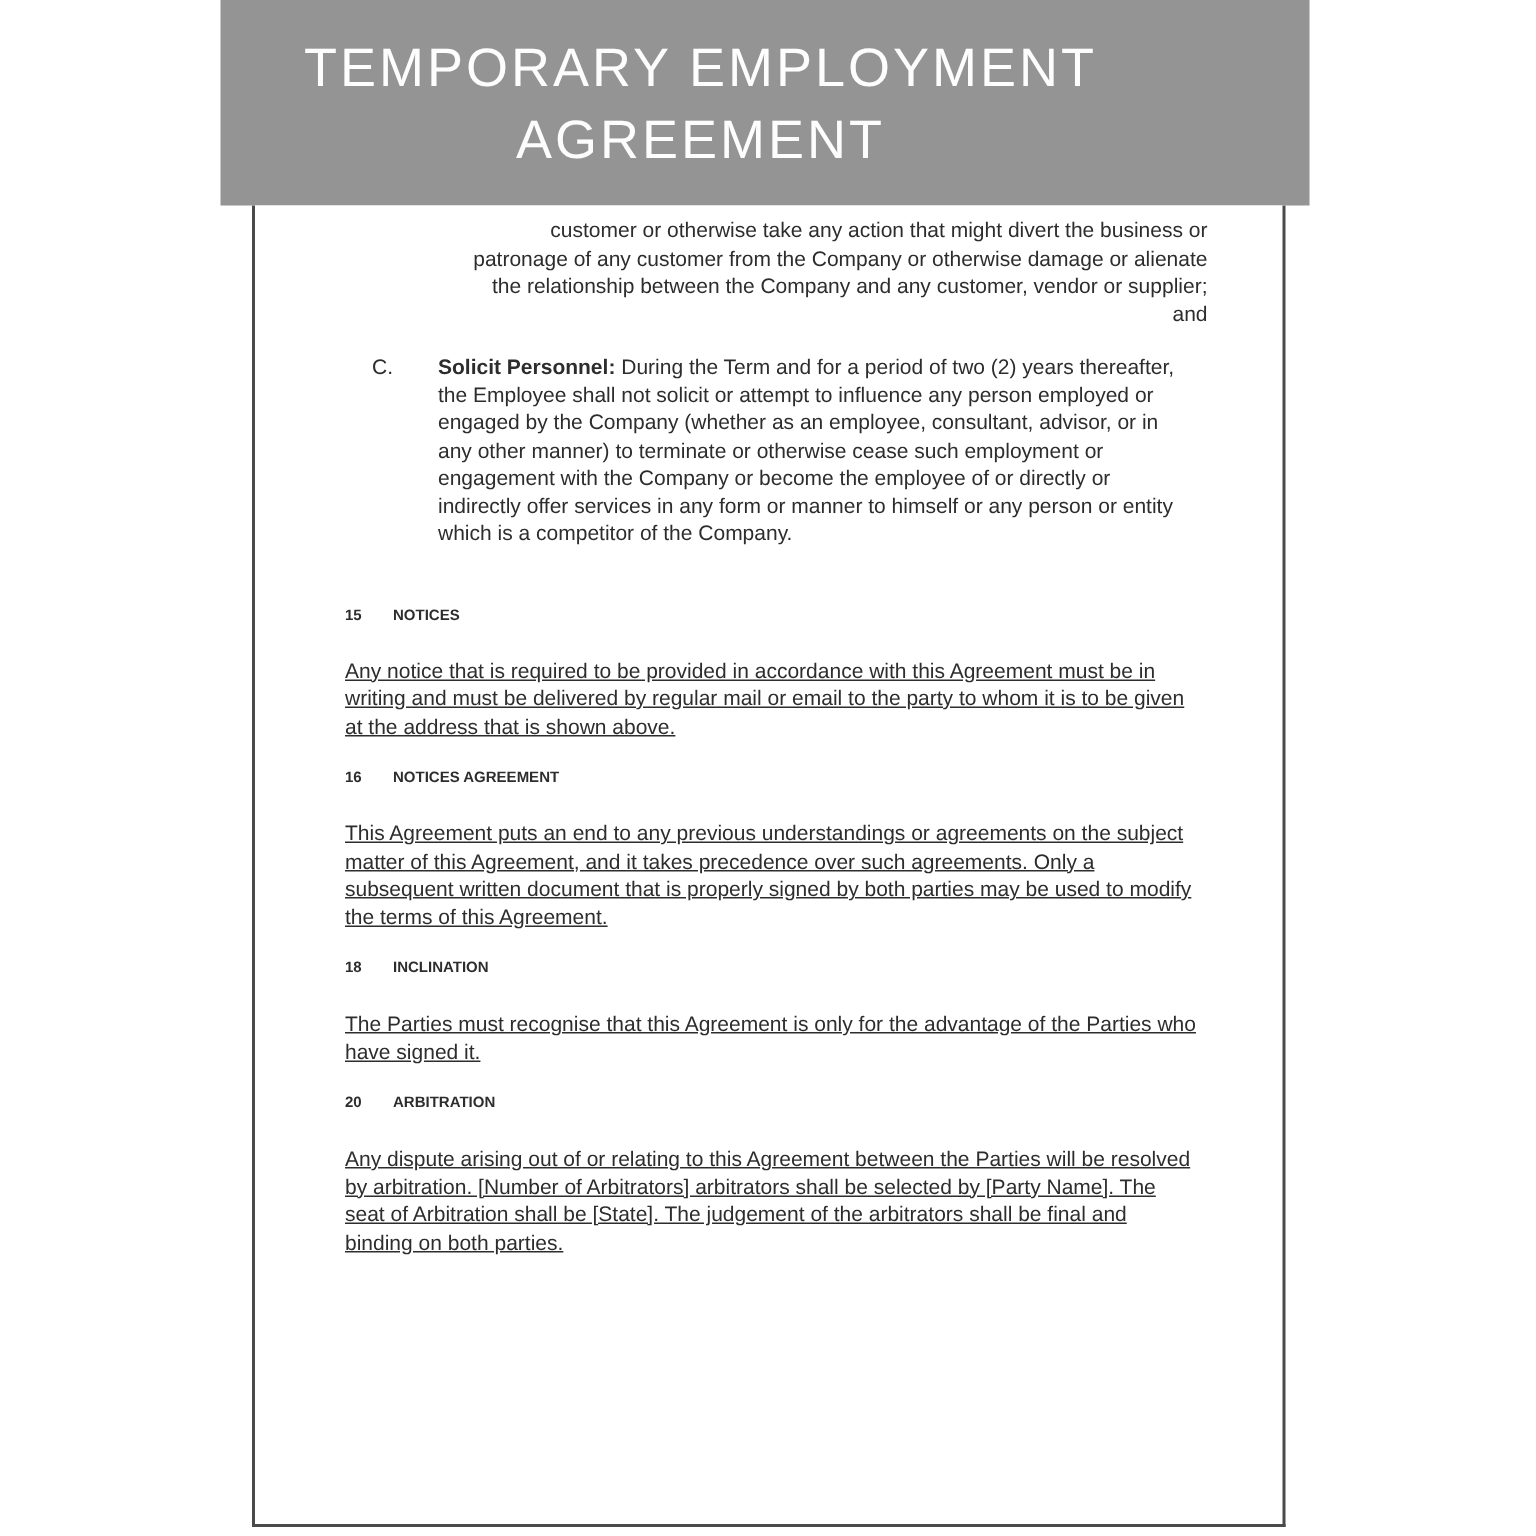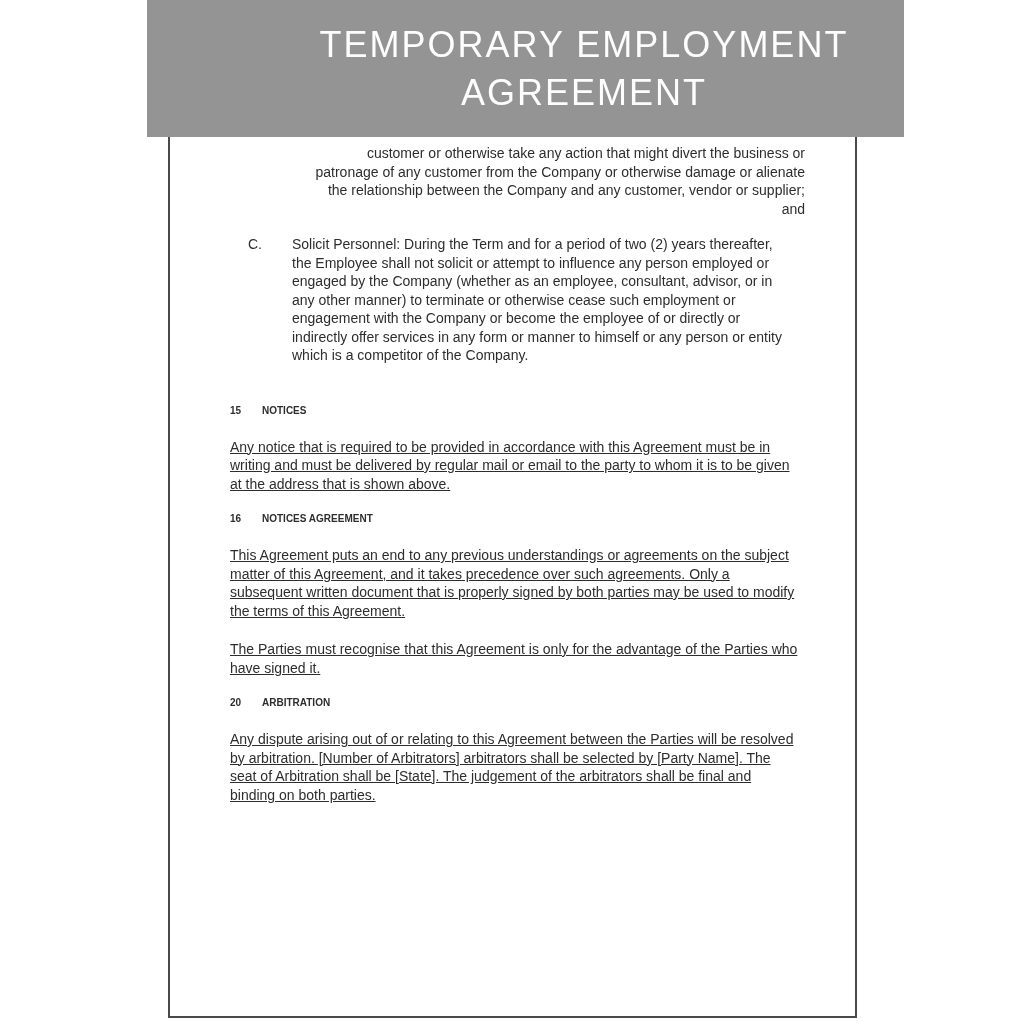--- a/index.html
+++ b/index.html
@@ -16,22 +16,21 @@
   }
   .banner {
     position: absolute;
     left: 147px;
     top: 0;
     width: 726px;
     height: 137px;
     background: var(--banner-bg, #949494);
     display: flex;
     align-items: center;
-    justify-content: flex-end;
-    padding-left: 31px;
+    justify-content: flex-start;
   }
   .banner-title {
     color: var(--banner-text, #fdfdfd);
     font-size: 36px;
     line-height: 48px;
     letter-spacing: 2px;
     font-weight: 300;
     text-align: center;
     width: 640px;
   }
@@ -72,21 +71,21 @@
     margin-top: 17px;
     width: 513px;
   }
   .list-label {
     position: absolute;
     left: 18px;
     top: 0;
     line-height: 18.5px;
   }
   .lead-bold {
-    font-weight: normal;
+    font-weight: bold;
     margin-top: 29px;
   }
   .section-heading {
     margin: 18px 0 0 0;
     font-size: 10px;
     font-weight: bold;
     line-height: 15px;
     color: inherit;
   }
   .section-heading.first {
@@ -138,20 +137,21 @@
   <div class="section">
     <h2 class="section-heading"><span class="sec-num">16</span><span>NOTICES AGREEMENT</span></h2>
     <p class="para">This Agreement puts an end to any previous understandings or agreements on the subject
 matter of this Agreement, and it takes precedence over such agreements. Only a
 subsequent written document that is properly signed by both parties may be used to modify
 the terms of this Agreement.</p>
   </div>
 
 
   <div class="section">
+    <h2 class="section-heading"><span class="sec-num">18</span><span>INCLINATION</span></h2>
     <p class="para">The Parties must recognise that this Agreement is only for the advantage of the Parties who
 have signed it.</p>
   </div>
 
   <div class="section">
     <h2 class="section-heading"><span class="sec-num">20</span><span>ARBITRATION</span></h2>
     <p class="para">Any dispute arising out of or relating to this Agreement between the Parties will be resolved
 by arbitration. [Number of Arbitrators] arbitrators shall be selected by [Party Name]. The
 seat of Arbitration shall be [State]. The judgement of the arbitrators shall be final and
 binding on both parties.</p>

